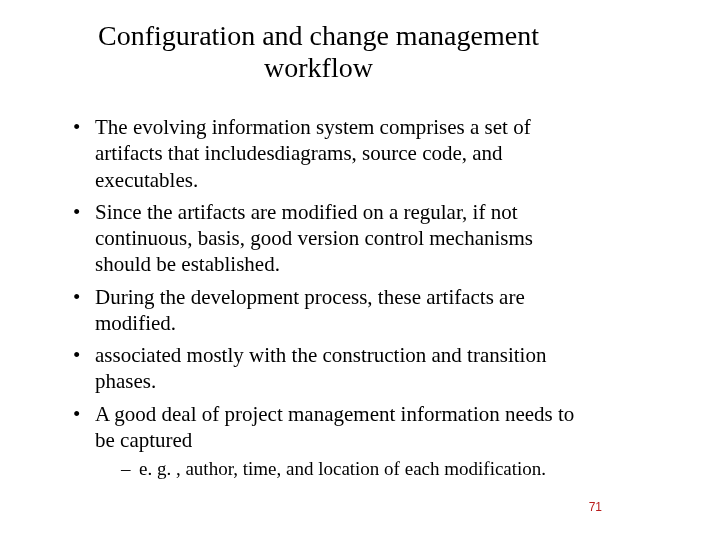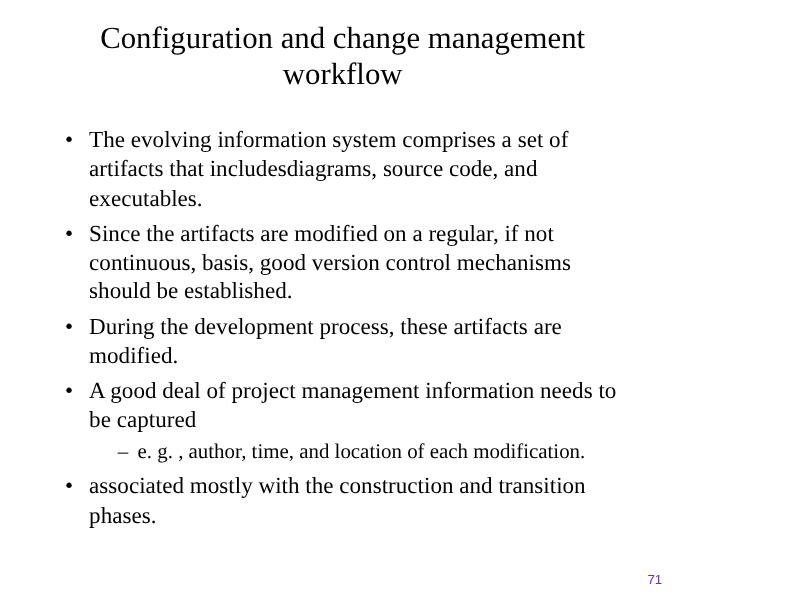--- a/index.html
+++ b/index.html
@@ -9,21 +9,21 @@
     height: 540px;
     background: #ffffff;
     font-family: "Times New Roman", Times, serif;
     color: #000000;
     position: relative;
   }
   .slide {
     width: 616px;
     height: 540px;
     box-sizing: border-box;
-    padding: 20px 40px 0 47px;
+    padding: 20px 40px 0 61px;
     position: relative;
   }
   .title {
     font-size: 28px;
     text-align: center;
     margin: 0 0 30px 0;
     font-weight: normal;
   }
   ul.level1 {
     list-style: none;
@@ -55,49 +55,49 @@
   }
   ul.level2 > li::before {
     content: "–";
     position: absolute;
     left: 0;
     top: 0;
   }
   .pagenum {
     position: absolute;
     right: 14px;
-    bottom: 6px;
+    bottom: 26px;
     font-size: 12px;
     font-family: Arial, Helvetica, sans-serif;
-    color: #6d28d9;
+    color: #b91c1c;
   }
 </style>
 </head>
 <body>
 
 <div class="slide">
   <h1 class="title">Configuration and change management workflow</h1>
 
   <ul class="level1">
     <li>
       <span>The evolving information system comprises a set of artifacts that includesdiagrams, source code, and executables.</span>
     </li>
     <li>
       <span>Since the artifacts are modified on a regular, if not continuous, basis, good version control mechanisms should be established.</span>
     </li>
     <li>
       <span>During the development process, these artifacts are modified.</span>
     </li>
     <li>
+      <span>associated mostly with the construction and transition phases.</span>
+    </li>
+    <li>
       <span>A good deal of project management information needs to be captured</span>
       <ul class="level2">
         <li>
           <span>e. g. , author, time, and location of each modification.</span>
         </li>
       </ul>
     </li>
-    <li>
-      <span>associated mostly with the construction and transition phases.</span>
-    </li>
   </ul>
 
   <div class="pagenum">71</div>
 </div>
 
 </body></html>

